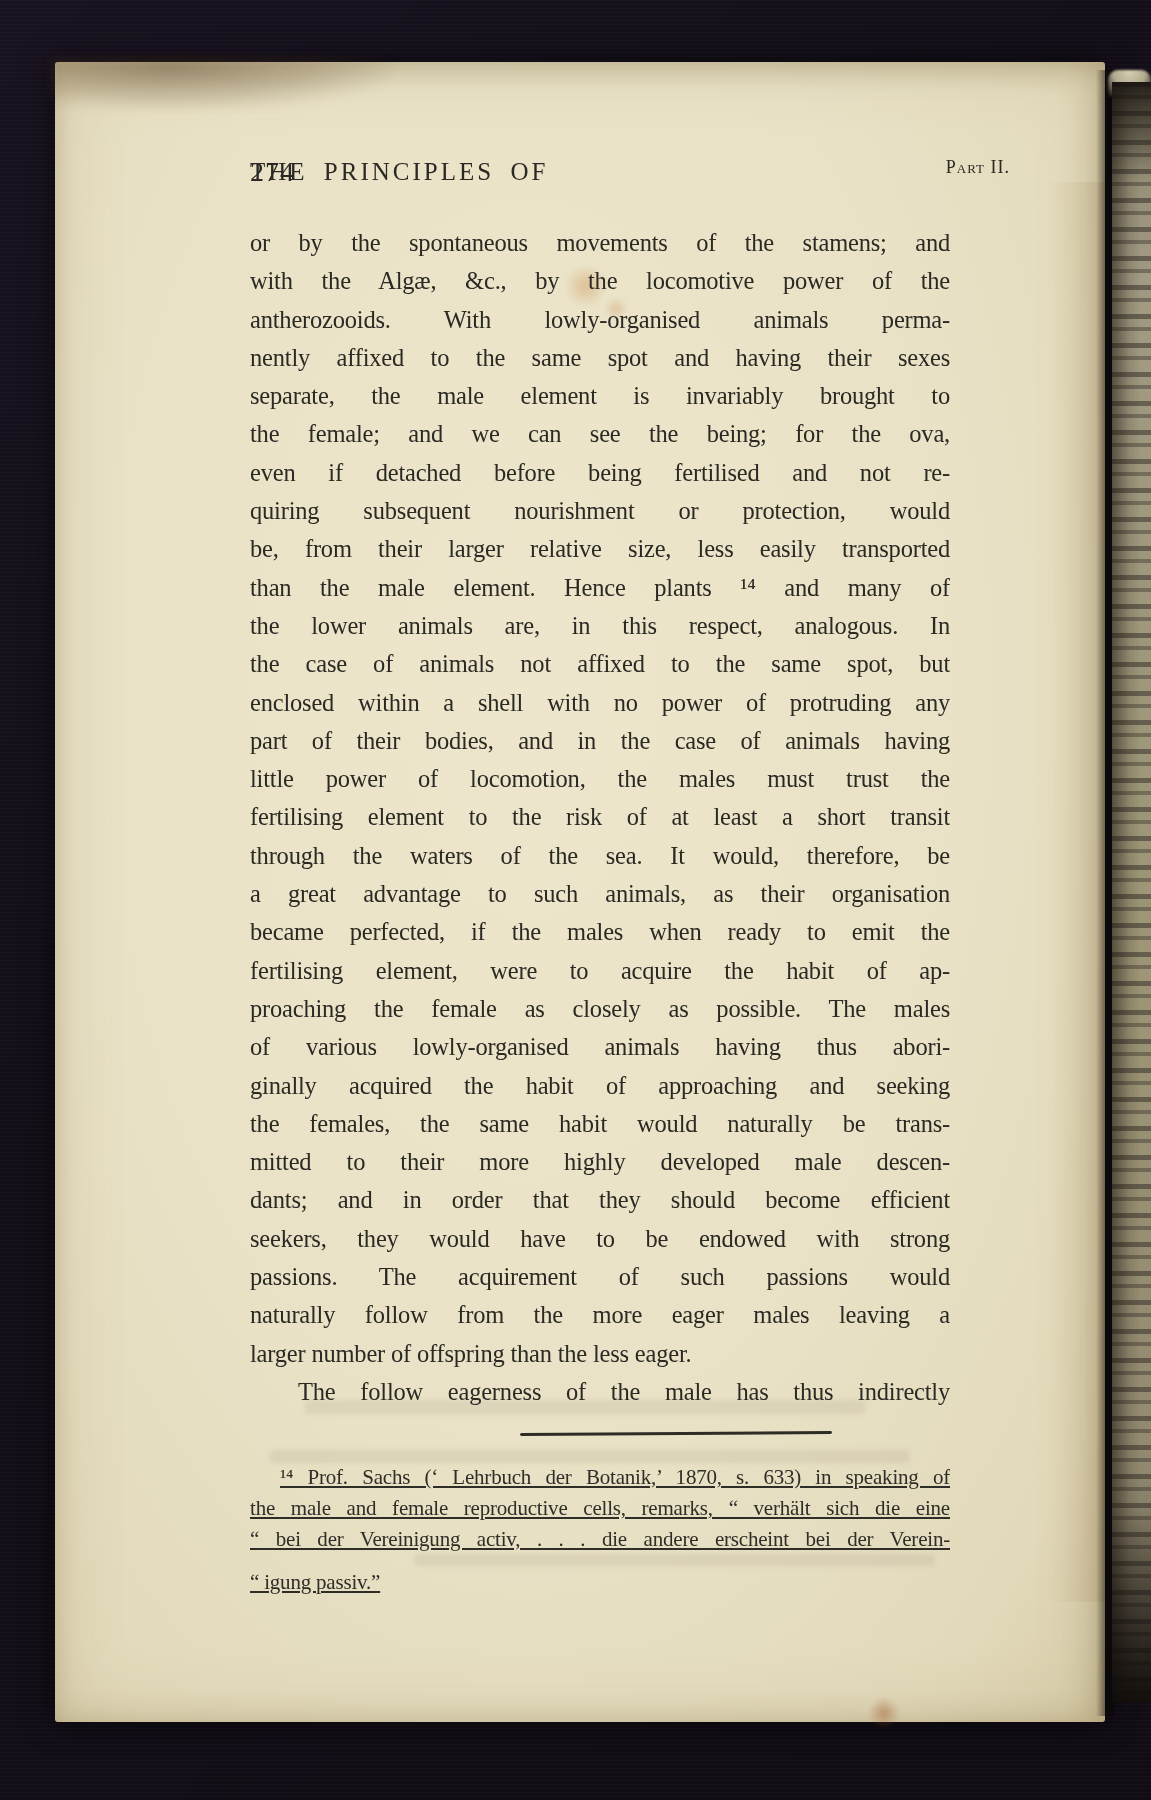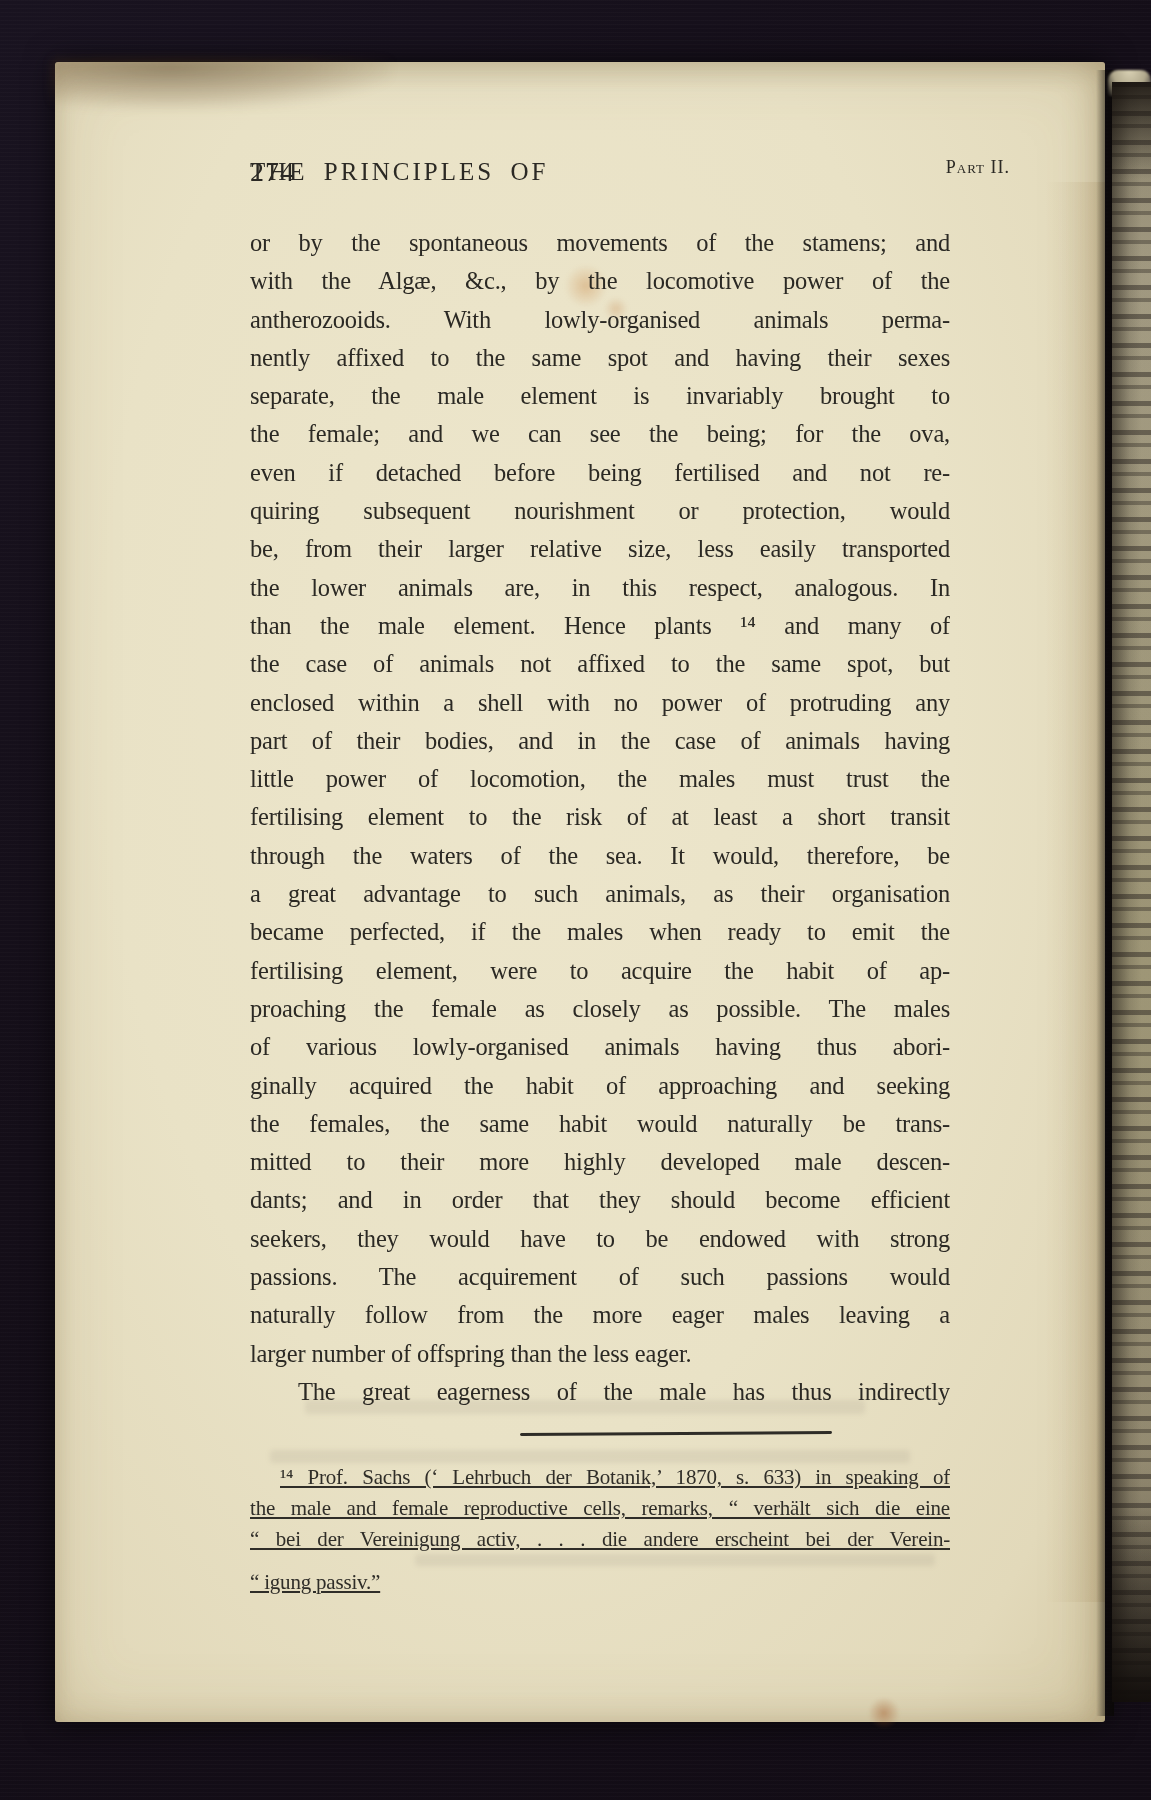--- a/index.html
+++ b/index.html
@@ -175,42 +175,42 @@
     <div class="body-text">
         <div class="line">or by the spontaneous movements of the stamens; and</div>
         <div class="line">with the Algæ, &amp;c., by the locomotive power of the</div>
         <div class="line">antherozooids.  With lowly-organised animals perma-</div>
         <div class="line">nently affixed to the same spot and having their sexes</div>
         <div class="line">separate, the male element is invariably brought to</div>
         <div class="line">the female; and we can see the being; for the ova,</div>
         <div class="line">even if detached before being fertilised and not re-</div>
         <div class="line">quiring subsequent nourishment or protection, would</div>
         <div class="line">be, from their larger relative size, less easily transported</div>
+        <div class="line">than the male element.  Hence plants ¹⁴ and many of</div>
         <div class="line">the lower animals are, in this respect, analogous.  In</div>
-        <div class="line">than the male element.  Hence plants ¹⁴ and many of</div>
         <div class="line">the case of animals not affixed to the same spot, but</div>
         <div class="line">enclosed within a shell with no power of protruding any</div>
         <div class="line">part of their bodies, and in the case of animals having</div>
         <div class="line">little power of locomotion, the males must trust the</div>
         <div class="line">fertilising element to the risk of at least a short transit</div>
         <div class="line">through the waters of the sea.  It would, therefore, be</div>
         <div class="line">a great advantage to such animals, as their organisation</div>
         <div class="line">became perfected, if the males when ready to emit the</div>
         <div class="line">fertilising element, were to acquire the habit of ap-</div>
         <div class="line">proaching the female as closely as possible.  The males</div>
         <div class="line">of various lowly-organised animals having thus abori-</div>
         <div class="line">ginally acquired the habit of approaching and seeking</div>
         <div class="line">the females, the same habit would naturally be trans-</div>
         <div class="line">mitted to their more highly developed male descen-</div>
         <div class="line">dants; and in order that they should become efficient</div>
         <div class="line">seekers, they would have to be endowed with strong</div>
         <div class="line">passions.  The acquirement of such passions would</div>
         <div class="line">naturally follow from the more eager males leaving a</div>
         <div class="line nojust">larger number of offspring than the less eager.</div>
-        <div class="line indent">The great eagerness of the male has thus indirectly</div>
+        <div class="line indent">The follow eagerness of the male has thus indirectly</div>
       </div>
 
     <div class="footnote-rule"></div>
 
     <div class="footnote">
         <div class="fline indent">¹⁴ Prof. Sachs (‘ Lehrbuch der Botanik,’ 1870, s. 633) in speaking of</div>
         <div class="fline">the male and female reproductive cells, remarks, “ verhält sich die eine</div>
         <div class="fline">“ bei der Vereinigung activ, . . . die andere erscheint bei der Verein-</div>
         <div class="fline nojust">“ igung passiv.”</div>
       </div>

